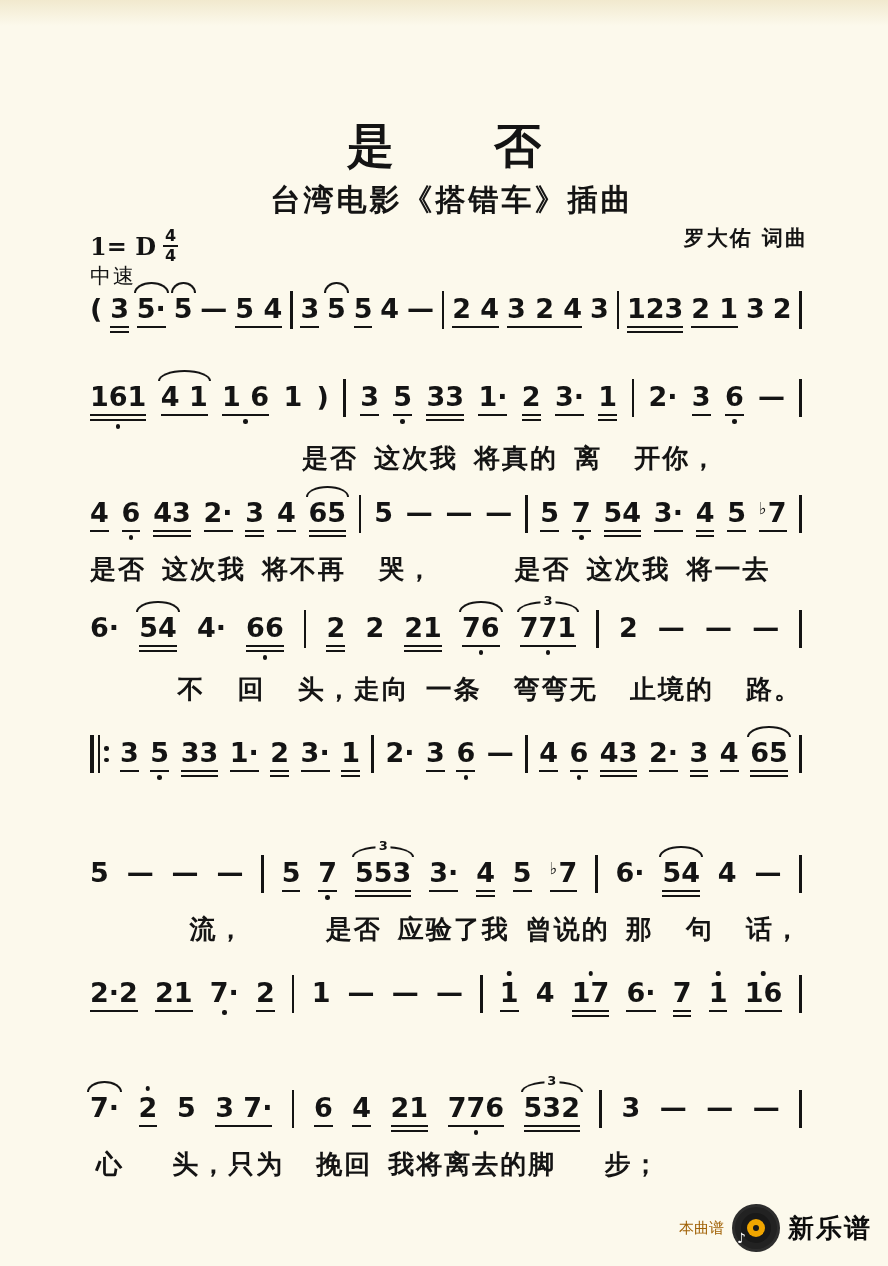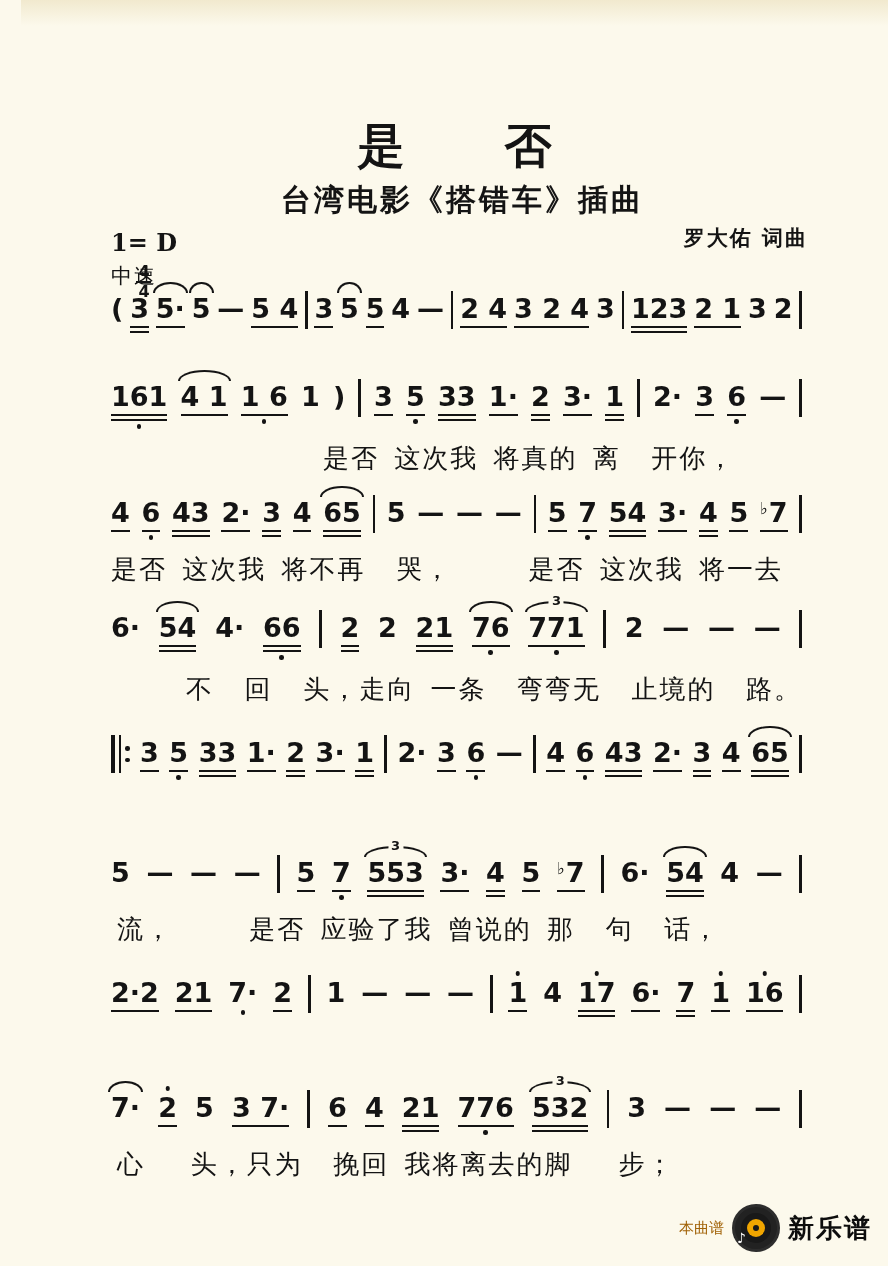--- a/index.html
+++ b/index.html
@@ -4,31 +4,31 @@
 <style>
   html,body{margin:0;padding:0;}
   body{
     width:888px;height:1266px;position:relative;overflow:hidden;
     background:#fcf9ec;
     font-family:"DejaVu Sans",sans-serif;color:#141414;
   }
   
   .scan-edge{position:absolute;top:0;left:0;right:0;height:26px;
     background:linear-gradient(180deg,rgba(228,214,170,.45),rgba(228,214,170,0));}
-  .page{position:absolute;inset:0;margin-left:21px;}
+  .page{position:absolute;inset:0;}
 
   .title{position:absolute;top:120px;left:0;right:0;text-align:center;
     font-family:"DejaVu Serif",serif;font-weight:bold;font-size:47px;
     letter-spacing:100px;padding-left:100px;line-height:1.1;}
   .subtitle{position:absolute;top:180px;left:0;right:0;text-align:center;
     font-family:"DejaVu Serif",serif;font-weight:bold;font-size:30px;letter-spacing:3px;padding-left:16px;}
   .credit{position:absolute;top:224px;right:80px;
     font-family:"DejaVu Serif",serif;font-weight:bold;font-size:21px;letter-spacing:2px;}
   .keyline{position:absolute;top:228px;left:90px;display:flex;align-items:center;gap:7px;
-    font-family:"DejaVu Serif",serif;font-weight:bold;font-size:24px;flex-direction:column;}
+    font-family:"DejaVu Serif",serif;font-weight:bold;font-size:24px;}
   .frac{display:inline-flex;flex-direction:column;align-items:center;line-height:1;
     font-size:16px;font-weight:bold;font-family:"DejaVu Sans",sans-serif;}
   .frac i{display:block;width:15px;height:2px;background:#141414;margin:1px 0;}
   .tempo{position:absolute;top:262px;left:90px;
     font-family:"DejaVu Serif",serif;font-weight:normal;font-size:21px;letter-spacing:2px;}
 
   #score{position:absolute;left:90px;right:86px;top:0;bottom:0;}
   .system{position:absolute;left:0;right:0;}
   .system:nth-of-type(1){top:295px;}
   .system:nth-of-type(2){top:383px;}
@@ -54,26 +54,26 @@
   i.arc.tri::after{content:attr(data-n);position:absolute;top:-9px;left:50%;
     transform:translateX(-50%);font-size:13px;font-weight:bold;font-style:normal;
     background:#fcf9ec;padding:0 3px;line-height:1;}
   .barline{width:2.5px;height:38px;background:#141414;margin-top:-4px;}
   .repeat{display:inline-flex;align-items:center;gap:4px;height:38px;margin-top:-4px;}
   .repeat i{display:block;}
   .repeat .rb1{width:4px;height:100%;background:#141414;}
   .repeat .rb2{width:2px;height:100%;background:#141414;}
   .repeat .rdots{display:flex;flex-direction:column;justify-content:center;gap:7px;height:100%;}
   .repeat .rdots i{width:4.5px;height:4.5px;border-radius:50%;background:#141414;}
-  .lyrics{margin-top:12px;font-size:26px;font-weight:normal;white-space:pre;
+  .lyrics{margin-top:12px;font-size:26px;font-weight:bold;white-space:pre;
     font-family:"DejaVu Serif",serif;letter-spacing:2px;word-spacing:5px;}
   .system:nth-of-type(2) .lyrics{padding-left:212px;}
   .system:nth-of-type(4) .lyrics{padding-left:4px;text-align:right;}
   .system:nth-of-type(5) .lyrics{padding-left:14px;}
-  .system:nth-of-type(6) .lyrics{padding-left:6px;}
+  .system:nth-of-type(6) .lyrics{padding-left:6px;text-align:right;}
   .system:nth-of-type(7) .lyrics{padding-left:10px;}
   .system:nth-of-type(8) .lyrics{padding-left:6px;}
 
   .footer{position:absolute;right:16px;bottom:14px;display:flex;align-items:center;gap:8px;}
   .footer .pre{font-size:15px;color:#a16207;font-family:"DejaVu Serif",serif;}
   .vinyl{width:48px;height:48px;border-radius:50%;background:#191919;position:relative;
     box-shadow:inset 0 0 0 3px rgba(255,255,255,0.05), inset 0 0 0 9px rgba(255,255,255,0.04);}
   .vinyl .center{position:absolute;left:50%;top:50%;transform:translate(-50%,-50%);
     width:18px;height:18px;border-radius:50%;background:#f0a500;}
   .vinyl .hole{position:absolute;left:50%;top:50%;transform:translate(-50%,-50%);

